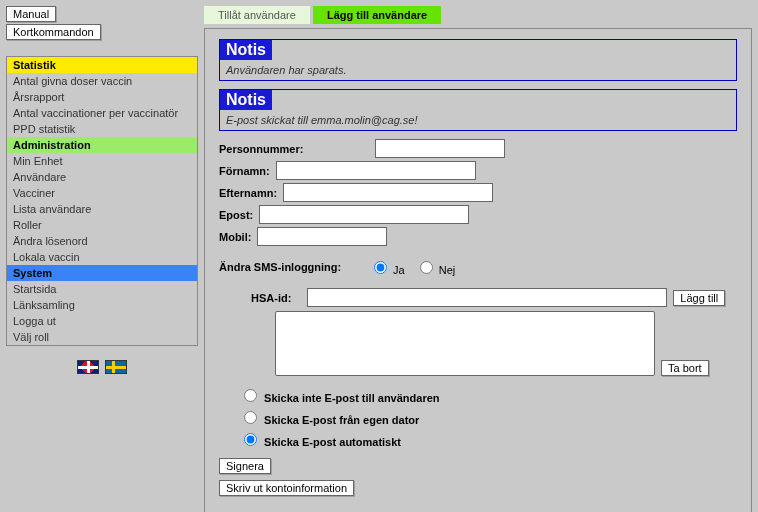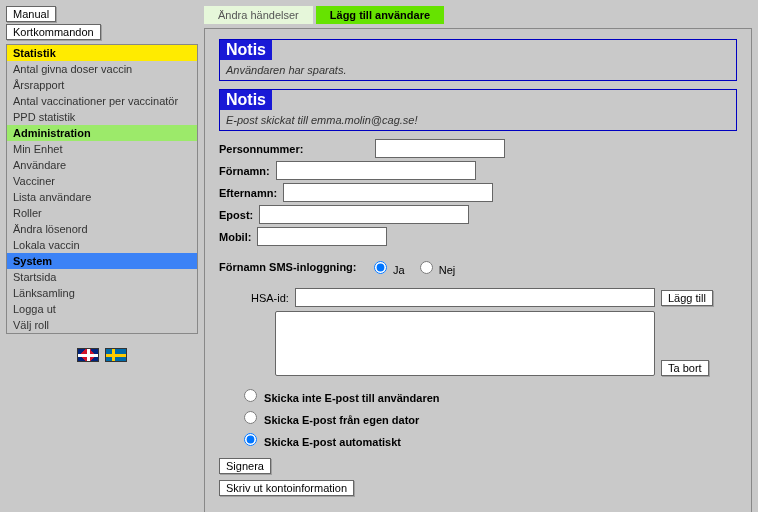--- a/index.html
+++ b/index.html
@@ -35,21 +35,21 @@
   .top-buttons {
     margin-bottom: 4px;
   }
   .top-buttons button {
     display: block;
     margin-bottom: 2px;
   }
   .nav-box {
     border: 1px solid #888;
     background: #C9C9C9;
-    margin-top: 4px;
+    margin-top: 16px;
   }
   .nav-header {
     font-weight: bold;
     padding: 2px 6px;
   }
   .nav-header.stat { background: #FFEB00; }
   .nav-header.admin { background: #9CEA6A; }
   .nav-header.system { background: #3b82f6; }
   .nav-item {
     padding: 2px 6px;
@@ -156,21 +156,21 @@
     align-items: center;
     margin: 12px 0;
   }
   .radio-row .lbl { font-weight: bold; width: 150px; }
   .radio-opt { margin-right: 10px; font-size:11px;}
   .hsa-row {
     display: flex;
     align-items: center;
     margin-bottom: 4px;
   }
-  .hsa-row label { font-weight: normal; margin-right: 6px; padding-left: 32px; }
+  .hsa-row label { font-weight: bold; margin-right: 16px; padding-left: 32px; }
   .hsa-input { flex:1; max-width:360px; border:1px solid #666; height:19px; margin-right:6px; font-size:11px; padding:2px 3px;}
   .hsa-list-row {
     display:flex; align-items: flex-end; margin-bottom:10px;
   }
   .hsa-list {
     width: 380px; height: 65px; border:1px solid #666; background:#fff; margin-left:56px; margin-right:6px;
     font-size:11px;
   }
   .email-opts { margin: 10px 0 10px 20px; }
   .email-opts div { margin-bottom: 4px; font-weight:bold; font-size:11px;}
@@ -209,21 +209,21 @@
       <div class="nav-item">Välj roll</div>
     </div>
     <div class="flags">
       <span class="flag flag-uk"></span>
       <span class="flag flag-se"></span>
     </div>
   </div>
 
   <div class="right-col">
     <div class="tabs">
-      <span class="tab inactive">Ändra händelser</span>
+      <span class="tab inactive">Tillåt användare</span>
       <span class="tab active">Lägg till användare</span>
     </div>
     <div class="panel">
 
       <div class="notice">
         <span class="notice-head">Notis</span>
         <div class="notice-body">Användaren har sparats.</div>
       </div>
       <div class="notice">
         <span class="notice-head">Notis</span>
@@ -245,21 +245,21 @@
       <div class="form-row">
         <label>Epost:</label>
         <input type="text" style="width: 210px;">
       </div>
       <div class="form-row">
         <label>Mobil:</label>
         <input type="text" style="width: 130px;">
       </div>
 
       <div class="radio-row">
-        <span class="lbl">Förnamn SMS-inloggning:</span>
+        <span class="lbl">Ändra SMS-inloggning:</span>
         <label class="radio-opt">
           <input type="radio" name="sms" checked="" style="">
           <span>Ja</span>
         </label>
         <label class="radio-opt">
           <input type="radio" name="sms" style="">
           <span>Nej</span>
         </label>
       </div>
 

